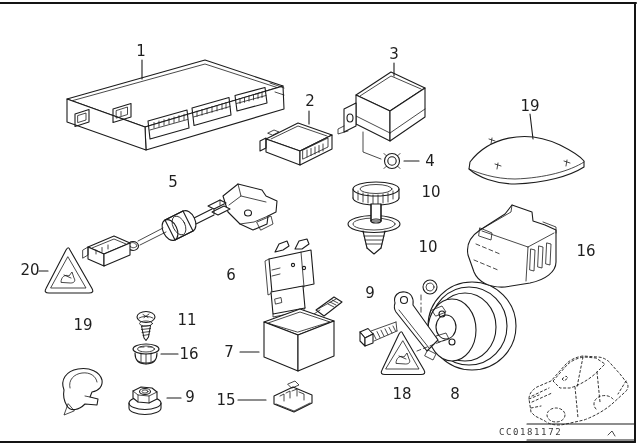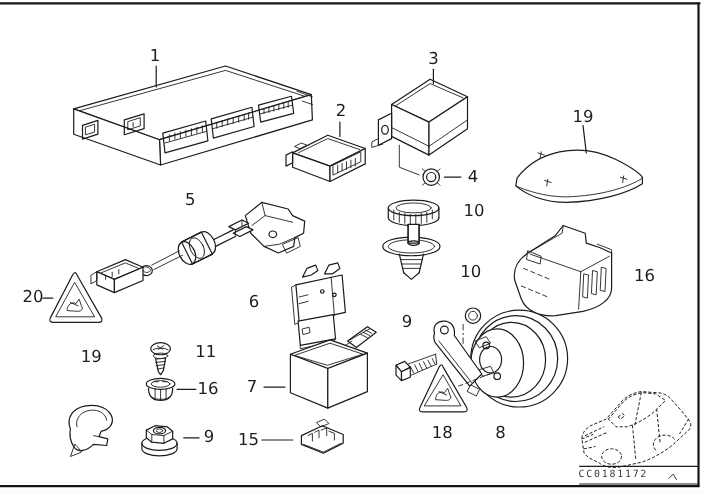--- a/index.html
+++ b/index.html
@@ -9,21 +9,21 @@
   svg path,svg ellipse,svg circle,svg line,svg polyline,svg polygon{
       stroke:#1c1c1c;fill:none;stroke-width:1.1;stroke-linecap:round;stroke-linejoin:round;}
   .w{fill:#ffffff;}
   .thin{stroke-width:0.8;}
   .frame{stroke-width:2;stroke:#141414;}
   .d{stroke-dasharray:4,3;}
   .dd{stroke-dasharray:5,3,1.2,3;}
   .dot{stroke-dasharray:2.2,2.4;stroke-width:0.9;}
   .callout{position:absolute;transform:translate(-50%,-50%);font-size:15px;color:#1e1e1e;
            line-height:1;white-space:nowrap;}
-  .diagram-code{position:absolute;left:526px;top:427px;font-family:"DejaVu Sans Mono",monospace;
+  .diagram-code{position:absolute;left:499px;top:427px;font-family:"DejaVu Sans Mono",monospace;
            font-size:9px;letter-spacing:1.6px;color:#3a3a3a;}
 </style>
 </head>
 <body>
 
 <div class="stage">
 
 <svg width="640" height="448" viewBox="0 0 640 448">
 
   <g>

